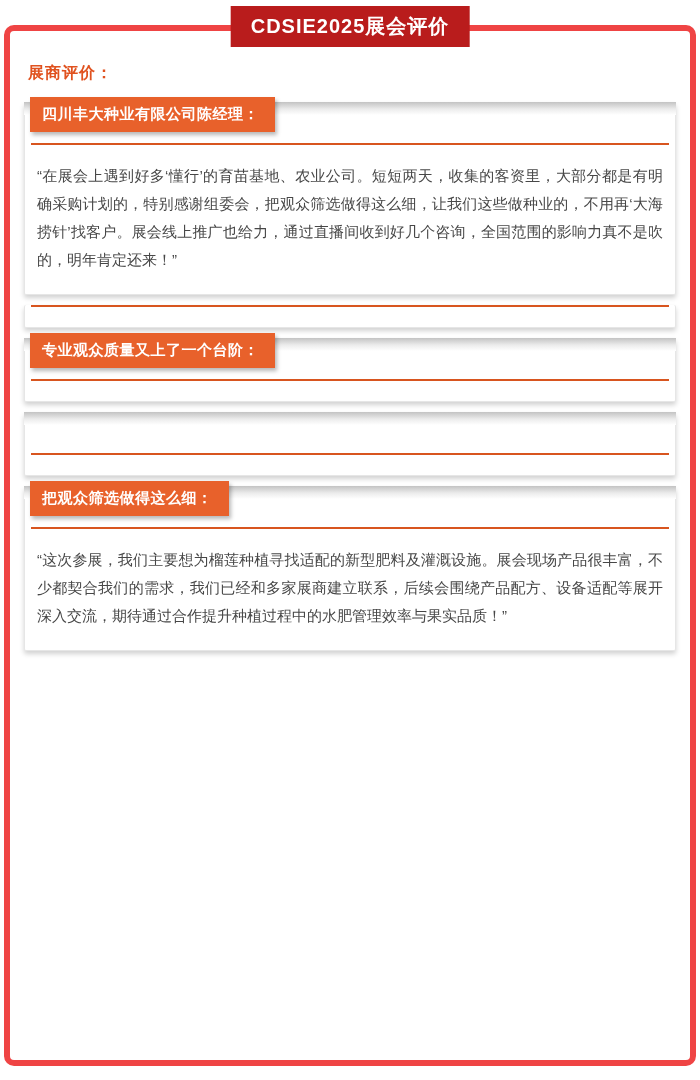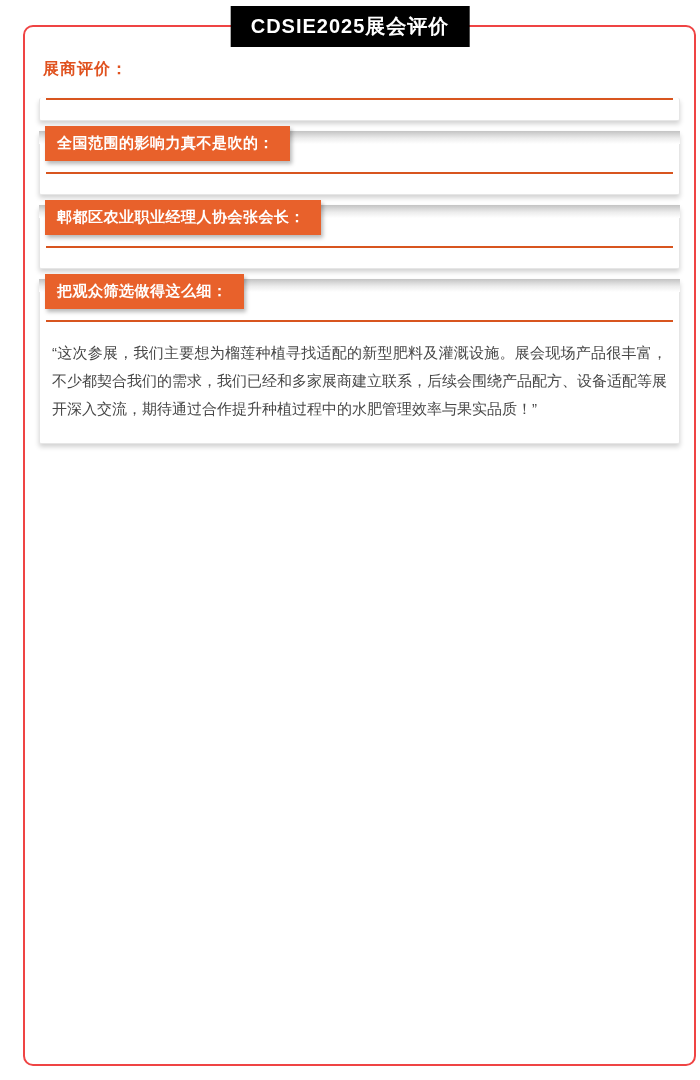--- a/index.html
+++ b/index.html
@@ -3,26 +3,26 @@
 <meta charset="utf-8">
 <style>
   html,body{margin:0;padding:0;}
   body{
     width:700px;height:1080px;position:relative;overflow:hidden;
     background:#ffffff;
     font-family:"Liberation Sans","DejaVu Sans",sans-serif;
   }
   .outer-frame{
     position:absolute;left:4px;right:4px;top:25px;bottom:14px;
-    border:2px solid #ef4444;border-radius:10px;
-    overflow:hidden;background:#ffffff;margin-left:19px;
+    border:6px solid #ef4444;border-radius:10px;
+    overflow:hidden;background:#ffffff;
   }
   .title-badge{
     position:absolute;top:6px;left:50%;transform:translateX(-50%);
-    background:#000000;color:#ffffff;
+    background:#b91c1c;color:#ffffff;
     font-size:20px;font-weight:bold;letter-spacing:1px;
     padding:7px 20px;z-index:6;white-space:nowrap;
   }
   .content{padding:0 12px;}
   .section-heading{
     color:#e0521f;font-size:16px;font-weight:bold;
     margin:32px 0 18px 6px;letter-spacing:1px;
   }
   .t-card{
     position:relative;margin:0 2px 10px 2px;background:#ffffff;
@@ -54,40 +54,47 @@
 <body>
 
 <div class="title-badge">CDSIE2025展会评价</div>
 
 <div class="outer-frame">
   <div class="content">
 
     <div>
       <div class="section-heading">展商评价：</div>
 
+      <div class="t-card">
+        <div class="t-head">
+          <div class="t-bar"></div>
+          <div class="t-badge">四川丰大种业有限公司陈经理：</div>
+        </div>
+        <div class="t-rule"></div>
+        <p class="t-quote">“在展会上遇到好多‘懂行’的育苗基地、农业公司。短短两天，收集的客资里，大部分都是有明确采购计划的，特别感谢组委会，把观众筛选做得这么细，让我们这些做种业的，不用再‘大海捞针’找客户。展会线上推广也给力，通过直播间收到好几个咨询，全国范围的影响力真不是吹的，明年肯定还来！”</p>
+      </div>
 
       <div class="t-card">
         <div class="t-rule"></div>
       </div>
     </div>
 
     <div>
 
       <div class="t-card">
         <div class="t-head">
           <div class="t-bar"></div>
-          <div class="t-badge">全国范围的影响力真不是吹的：</div>
+          <div class="t-badge">专业观众质量又上了一个台阶：</div>
         </div>
         <div class="t-rule"></div>
       </div>
 
       <div class="t-card">
         <div class="t-head">
           <div class="t-bar"></div>
-          <div class="t-badge">郫都区农业职业经理人协会张会长：</div>
         </div>
         <div class="t-rule"></div>
       </div>
 
       <div class="t-card">
         <div class="t-head">
           <div class="t-bar"></div>
           <div class="t-badge">把观众筛选做得这么细：</div>
         </div>
         <div class="t-rule"></div>

